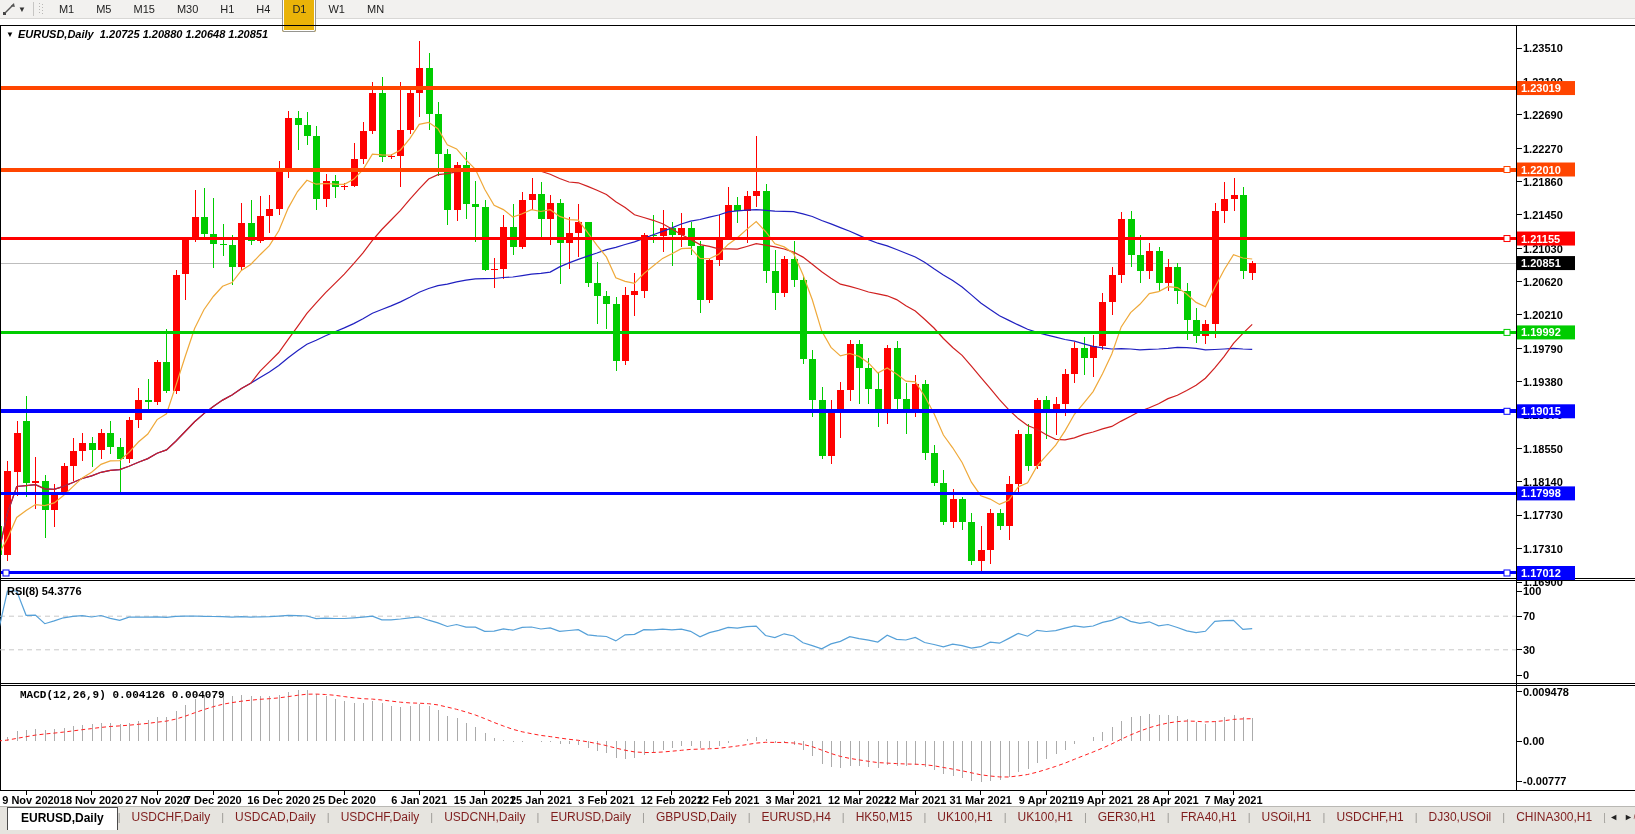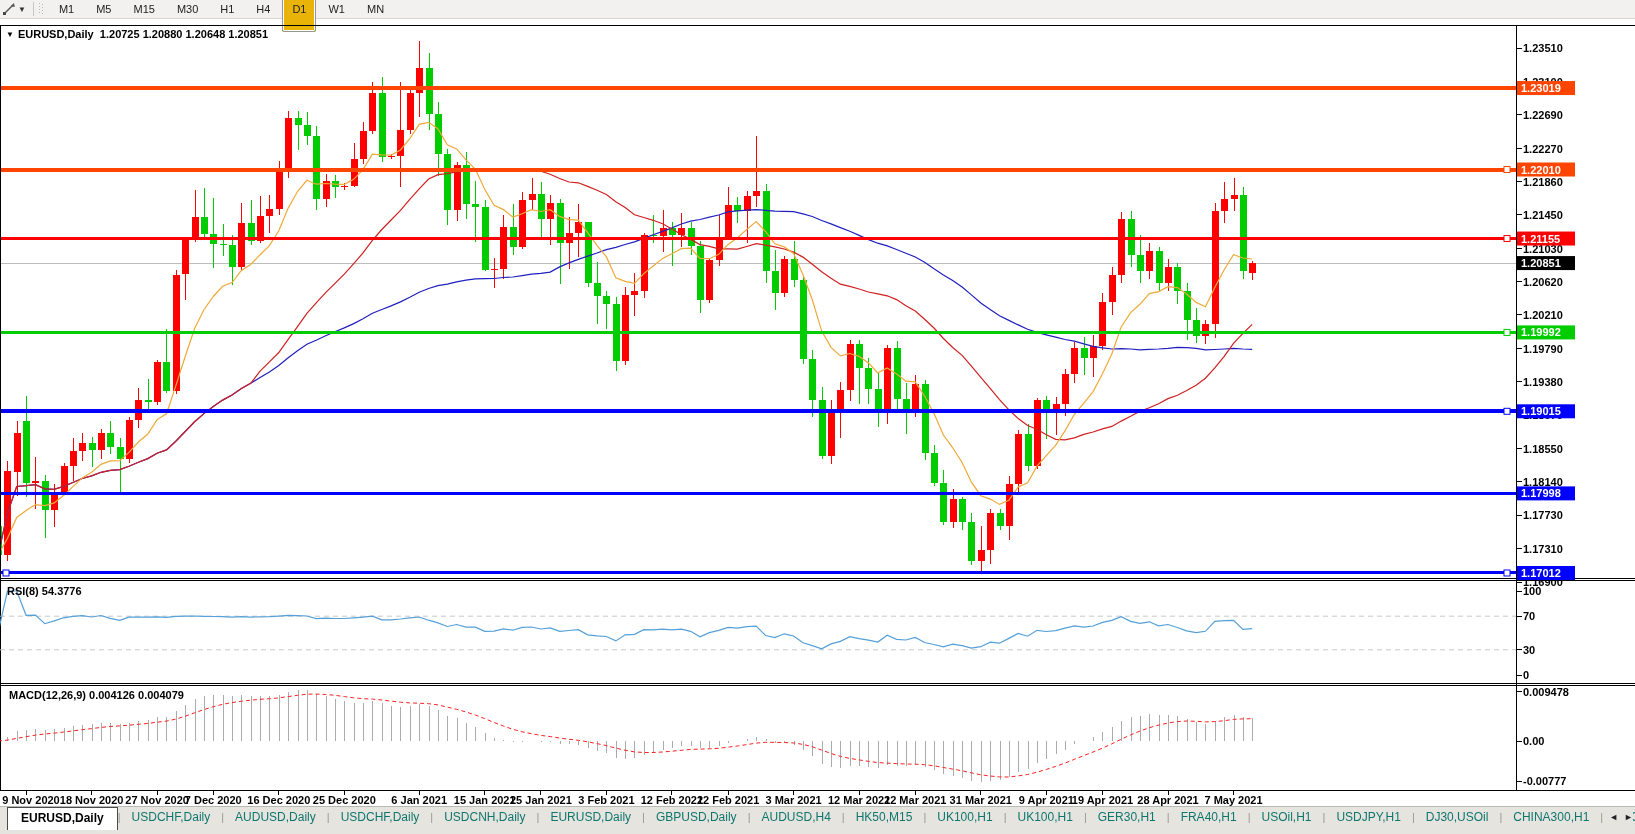--- a/index.html
+++ b/index.html
@@ -13,28 +13,28 @@
   .tb-sep{width:1px;height:14px;background:#c7c6c4;margin:0 3px;}
   .tb-grip{width:5px;height:12px;margin:0 4px 0 2px;
     background:repeating-linear-gradient(to bottom,#b9b8b6 0 1px,transparent 1px 3px),
                repeating-linear-gradient(to bottom,#b9b8b6 0 1px,transparent 1px 3px);
     background-size:1px 100%,1px 100%;background-position:0 0,3px 1px;background-repeat:repeat-y;}
   .tf-btn{padding:16px 9px;margin:0 1px;border:1px solid transparent;border-radius:2px;cursor:default;}
   .tf-btn.active{background:#eab308;border:1px solid #96958f;box-shadow:inset 0 0 0 1px #fff;}
   
   #chart-svg{position:absolute;left:0;top:25px;}
   .ovl{position:absolute;font-size:11px;font-weight:700;color:#000;white-space:pre;}
-  #title-ovl{left:6px;top:28px;}
+  #title-ovl{left:6px;top:28px;font-style:italic;}
   #title-ovl .tri{font-size:8px;vertical-align:1px;margin-right:4px;}
   #rsi-ovl{left:7px;top:585px;}
-  #macd-ovl{left:9px;top:689px;}
+  #macd-ovl{left:20px;top:689px;font-family:Liberation Mono, monospace;}
   
   #tabbar{position:absolute;left:0;top:806px;width:1635px;height:28px;background:#e6e4df;
     border-top:1px solid #b9b8b4;display:flex;align-items:flex-start;overflow:hidden;}
-  .tab{font-size:12px;color:#0f766e;padding:3px 11px 4px 11px;white-space:nowrap;cursor:default;}
+  .tab{font-size:12px;color:#7f1d1d;padding:3px 11px 4px 11px;white-space:nowrap;cursor:default;}
   .tab.active{background:#fff;border:1px solid #4a4a4a;border-bottom:none;font-weight:700;color:#000;
     margin-left:7px;padding:3px 13px 5px 13px;}
   .tab-sep{color:#9a9893;font-size:11px;padding-top:4px;}
   #tab-scroll{position:absolute;right:2px;top:5px;display:flex;gap:6px;font-size:9px;color:#222;
     background:#e6e4df;padding-left:4px;}
   #tab-scroll span{cursor:default;}
 </style>
 </head>
 <body>
 
@@ -618,45 +618,45 @@
 
   <div id="title-ovl" class="ovl"><span class="tri">▼</span><span>EURUSD,Daily</span><span>  </span><span>1.20725 1.20880 1.20648 1.20851</span></div>
   <div id="rsi-ovl" class="ovl">RSI(8) 54.3776</div>
   <div id="macd-ovl" class="ovl">MACD(12,26,9) 0.004126 0.004079</div>
 
   <div id="tabbar">
     <span class="tab active">EURUSD,Daily</span>
       <span class="tab-sep">|</span>
       <span class="tab">USDCHF,Daily</span>
       <span class="tab-sep">|</span>
-      <span class="tab">AUDUSD,Daily</span>
+      <span class="tab">USDCAD,Daily</span>
       <span class="tab-sep">|</span>
       <span class="tab">USDCHF,Daily</span>
       <span class="tab-sep">|</span>
       <span class="tab">USDCNH,Daily</span>
       <span class="tab-sep">|</span>
       <span class="tab">EURUSD,Daily</span>
       <span class="tab-sep">|</span>
       <span class="tab">GBPUSD,Daily</span>
       <span class="tab-sep">|</span>
-      <span class="tab">AUDUSD,H4</span>
+      <span class="tab">EURUSD,H4</span>
       <span class="tab-sep">|</span>
       <span class="tab">HK50,M15</span>
       <span class="tab-sep">|</span>
       <span class="tab">UK100,H1</span>
       <span class="tab-sep">|</span>
       <span class="tab">UK100,H1</span>
       <span class="tab-sep">|</span>
       <span class="tab">GER30,H1</span>
       <span class="tab-sep">|</span>
       <span class="tab">FRA40,H1</span>
       <span class="tab-sep">|</span>
       <span class="tab">USOil,H1</span>
       <span class="tab-sep">|</span>
-      <span class="tab">USDJPY,H1</span>
+      <span class="tab">USDCHF,H1</span>
       <span class="tab-sep">|</span>
       <span class="tab">DJ30,USOil</span>
       <span class="tab-sep">|</span>
       <span class="tab">CHINA300,H1</span>
       <span class="tab-sep">|</span>
       <span class="tab">USC</span>
       <div id="tab-scroll">
       <span>◄</span>
       <span>►</span>
     </div>

